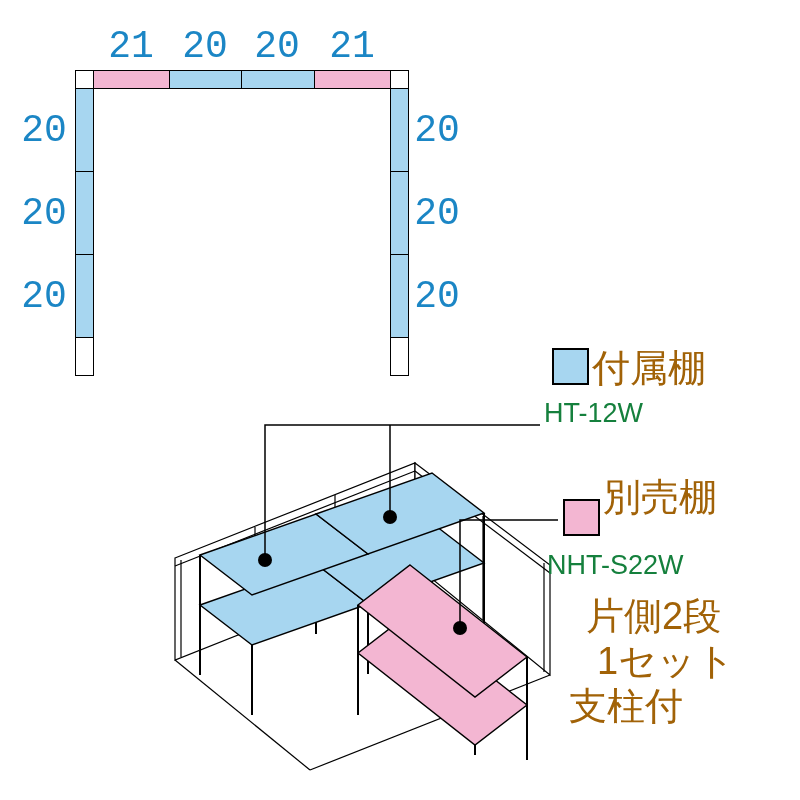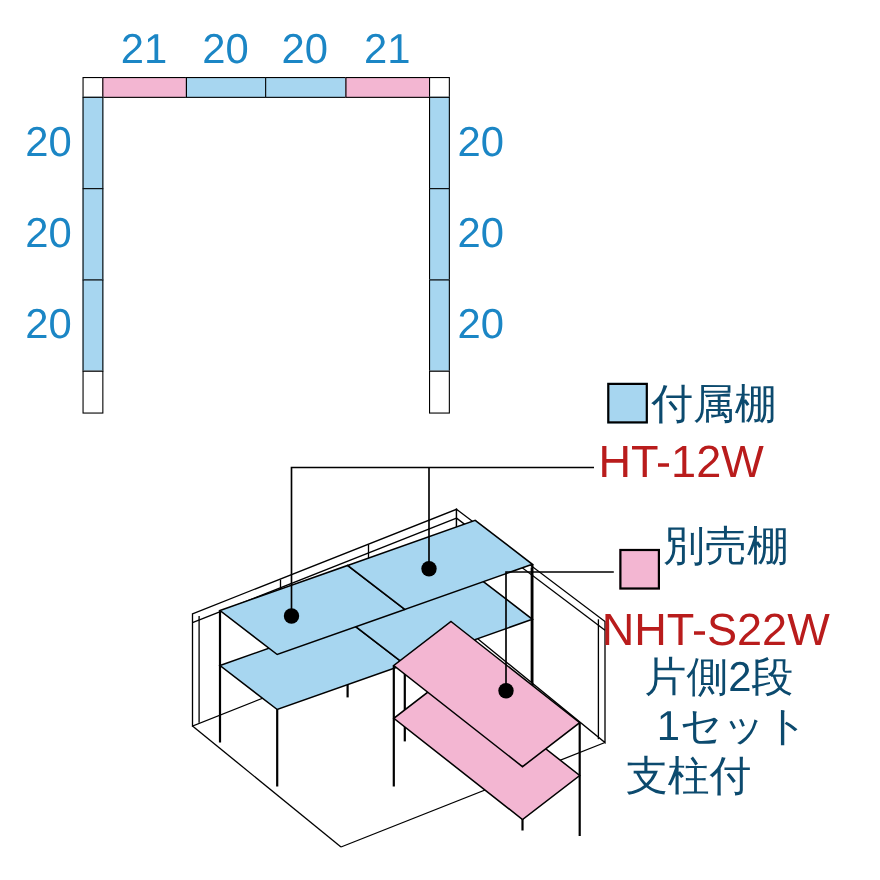--- a/index.html
+++ b/index.html
@@ -2,24 +2,24 @@
 <html><head>
 <meta charset="utf-8">
 <style>
   html,body{margin:0;padding:0;background:#fff;}
   #stage{position:relative;width:800px;height:800px;overflow:hidden;
          font-family:"Liberation Sans","DejaVu Sans",sans-serif;background:#fff;}
   .seg{position:absolute;border:1px solid #000;box-sizing:border-box;}
   .seg.blue{background:#a7d6f0;}
   .seg.pink{background:#f3b6d2;}
   .seg.white{background:#ffffff;}
-  .num{position:absolute;transform:translate(-50%,-50%);font-size:38px;color:#1b86c5;}
+  .num{position:absolute;transform:translate(-50%,-50%);font-size:38px;color:#1b86c5;font-family:Liberation Mono, monospace;}
   .legend-square{position:absolute;width:33px;height:33px;border:2px solid #000;}
-  .jp{position:absolute;font-size:38px;line-height:1.1;color:#0c4a6e;white-space:nowrap;}
-  .model{position:absolute;font-size:41px;line-height:1.05;color:#b91c1c;white-space:nowrap;}
+  .jp{position:absolute;font-size:38px;line-height:1.1;color:#a16207;white-space:nowrap;}
+  .model{position:absolute;font-size:27px;line-height:1.05;color:#15803d;white-space:nowrap;}
   svg{position:absolute;left:0;top:0;}
 </style>
 </head>
 <body>
 
 <div id="stage">
 
   <div>
 
     <div class="seg white" style="left:75px;top:70px;width:19px;height:19px"></div>

